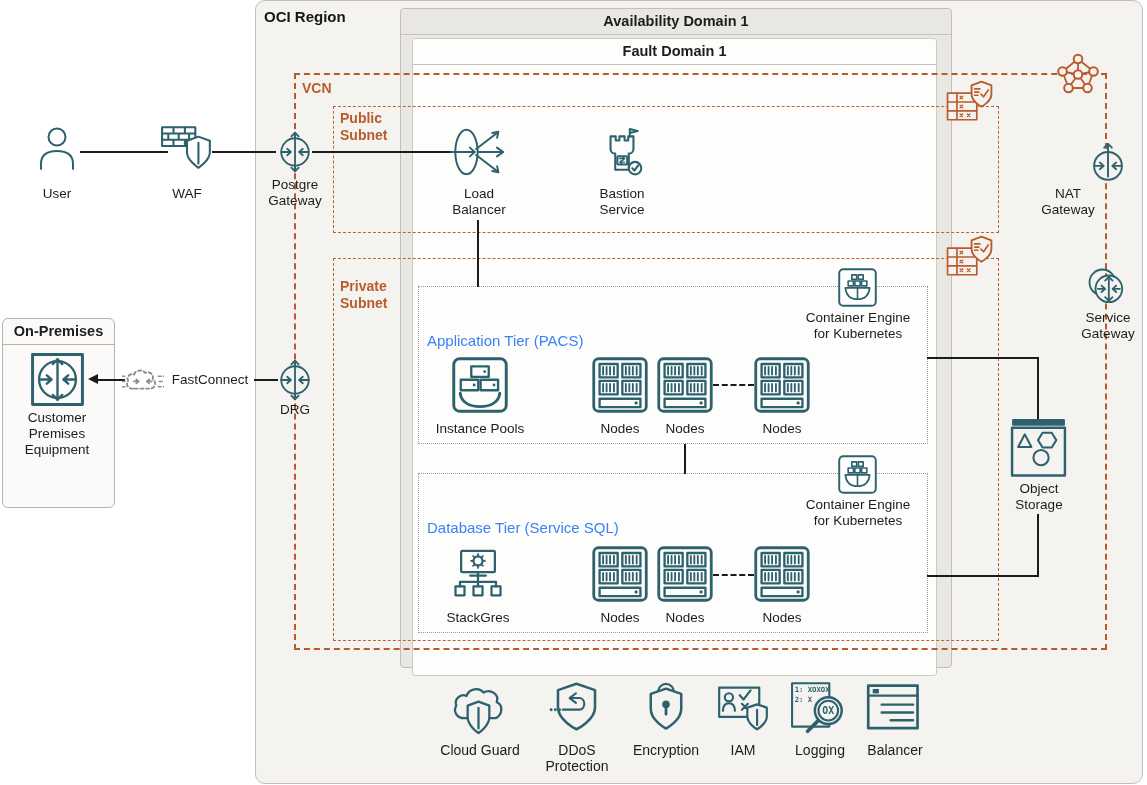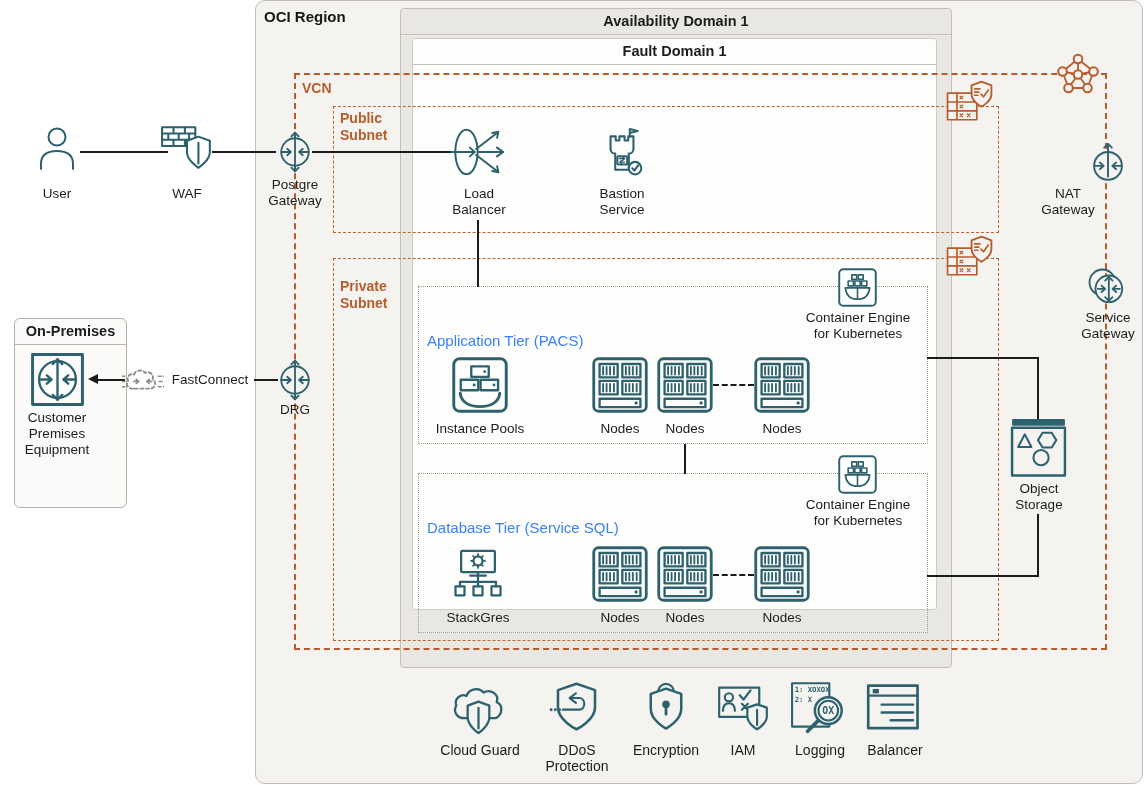--- a/index.html
+++ b/index.html
@@ -2,21 +2,21 @@
 <html><head>
 <meta charset="utf-8">
 <style>
   html,body{margin:0;padding:0;background:#fff;}
   #canvas{position:relative;width:1147px;height:785px;background:#ffffff;
           font-family:"Liberation Sans",sans-serif;color:#1d1d1d;overflow:hidden;}
   .box{position:absolute;box-sizing:border-box;}
   .region{background:#f4f3f0;border:1.5px solid #c3bfb8;border-radius:10px;}
   .adbox{background:#e9e7e2;border:1.5px solid #c3bfb8;border-radius:4px;}
   .fdbox{background:#fdfdfb;border:1.5px solid #cecbc4;border-radius:3px;}
-  .onprem{background:#fbfaf9;border:1.5px solid #b6b3ac;border-radius:6px;margin-left:12px;}
+  .onprem{background:#fbfaf9;border:1.5px solid #b6b3ac;border-radius:6px;}
   .box-title{text-align:center;font-weight:700;font-size:14.5px;color:#1d1d1d;
              padding:4px 0 5px;border-bottom:1px solid #c6c2bb;}
   .onprem .box-title{border-bottom:1px solid #b6b3ac;}
   .region-title{position:absolute;left:8px;top:7px;font-weight:700;font-size:15px;color:#161616;}
   .dash-vcn{position:absolute;box-sizing:border-box;border:2.5px dashed #b85c2d;}
   .dash-sub{position:absolute;box-sizing:border-box;border:1.8px dashed #bf6233;}
   .dash-tier{position:absolute;box-sizing:border-box;border:1.5px dotted #9d9d99;}
   .org{position:absolute;color:#b85c2d;font-weight:700;font-size:14px;line-height:16.5px;white-space:nowrap;}
   .tier-title{position:absolute;font-size:15px;color:#3b82f6;white-space:nowrap;margin-top:40px;}
   .lbl{position:absolute;font-size:13.5px;line-height:16px;color:#1c1c1c;text-align:center;
@@ -207,21 +207,21 @@
   </div>
 
   <div class="box onprem" style="left:2px;top:318px;width:113px;height:190px">
     <div class="box-title">On-Premises</div>
   </div>
 
   <div class="box adbox" style="left:400px;top:8px;width:552px;height:660px">
     <div class="box-title">Availability Domain 1</div>
   </div>
 
-  <div class="box fdbox" style="left:412px;top:38px;width:525px;height:572px">
+  <div class="box fdbox" style="left:412px;top:38px;width:525px;height:638px">
     <div class="box-title">Fault Domain 1</div>
   </div>
 
   <div class="dash-vcn" style="left:294px;top:73px;width:813px;height:577px"></div>
   <div class="dash-sub" style="left:333px;top:106px;width:666px;height:127px"></div>
   <div class="dash-sub" style="left:333px;top:258px;width:666px;height:383px"></div>
   <div class="dash-tier" style="left:418px;top:286px;width:510px;height:158px"></div>
   <div class="dash-tier" style="left:418px;top:473px;width:510px;height:160px"></div>
 
   <div class="org" style="left:302px;top:80px">VCN</div>

